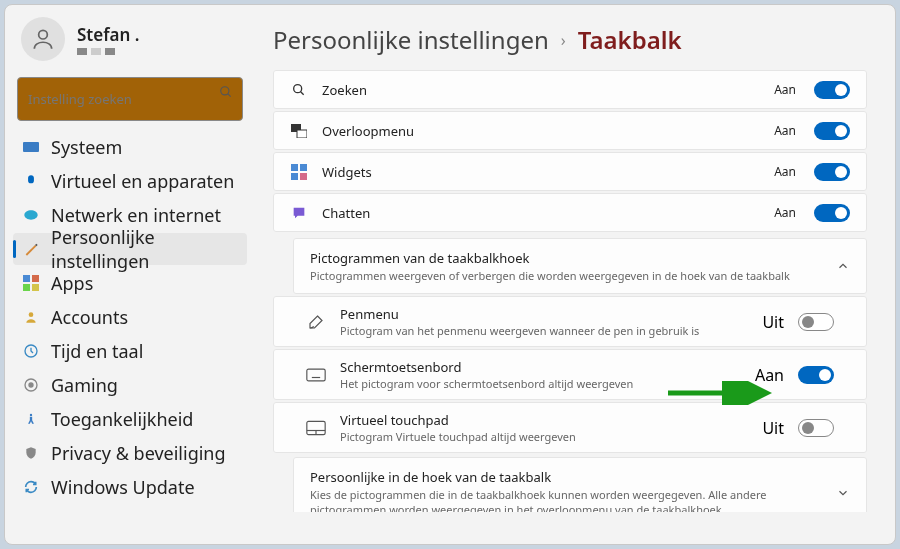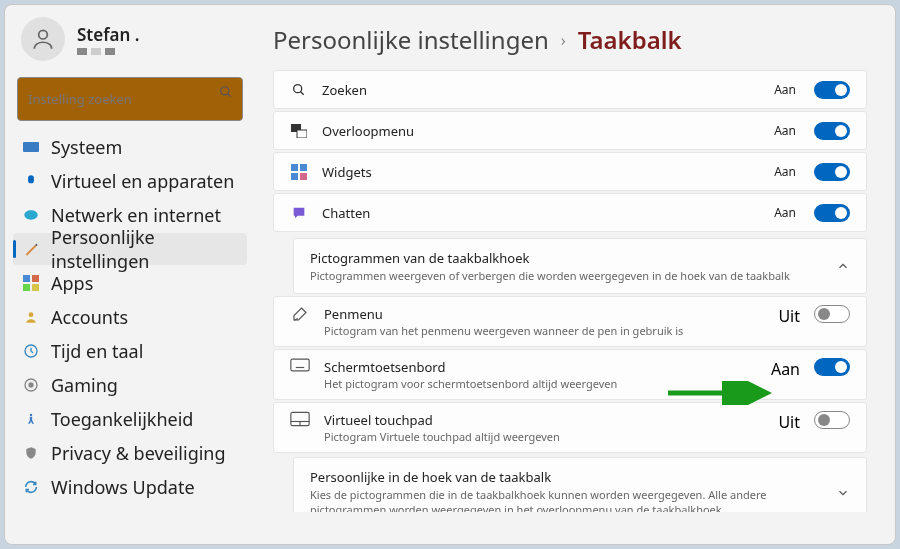--- a/index.html
+++ b/index.html
@@ -48,21 +48,21 @@
   .toggle::after { content: ""; position: absolute; width: 12px; height: 12px; border-radius: 50%; top: 3px; }
   .toggle.on::after { background: #fff; right: 3px; }
   .toggle.off::after { background: #888; left: 3px; top: 2px; }
 
   .section-header { background: #fdfdfd; border: 1px solid #e5e5e5; border-radius: 3px; padding: 10px 16px; margin-top: 4px; margin-bottom: 2px; display: flex; align-items: center; gap: 14px; margin-left: 20px; }
   .section-header .titles { flex: 1; }
   .sh-title { font-size: 13px; color: #222; }
   .sh-sub { font-size: 11px; color: #666; margin-top: 1px; }
   .chev { color: #555; cursor: pointer; }
 
-  .sub-row { display: flex; align-items: flex-start; background: #fdfdfd; border: 1px solid #e5e5e5; border-radius: 3px; padding: 8px 16px; margin-bottom: 2px; gap: 14px; }
+  .sub-row { display: flex; align-items: center; background: #fdfdfd; border: 1px solid #e5e5e5; border-radius: 3px; padding: 8px 32px; margin-bottom: 2px; gap: 14px; }
   .sub-row .ricon { width: 20px; display: flex; align-items: center; justify-content: center; }
   .sub-titles { flex: 1; }
   .sr-title { font-size: 13px; color: #222; }
   .sr-sub { font-size: 11px; color: #666; }
 
   .arrow-overlay { position: absolute; pointer-events: none; }
   
   svg { display: block; }
 </style>
 </head>

